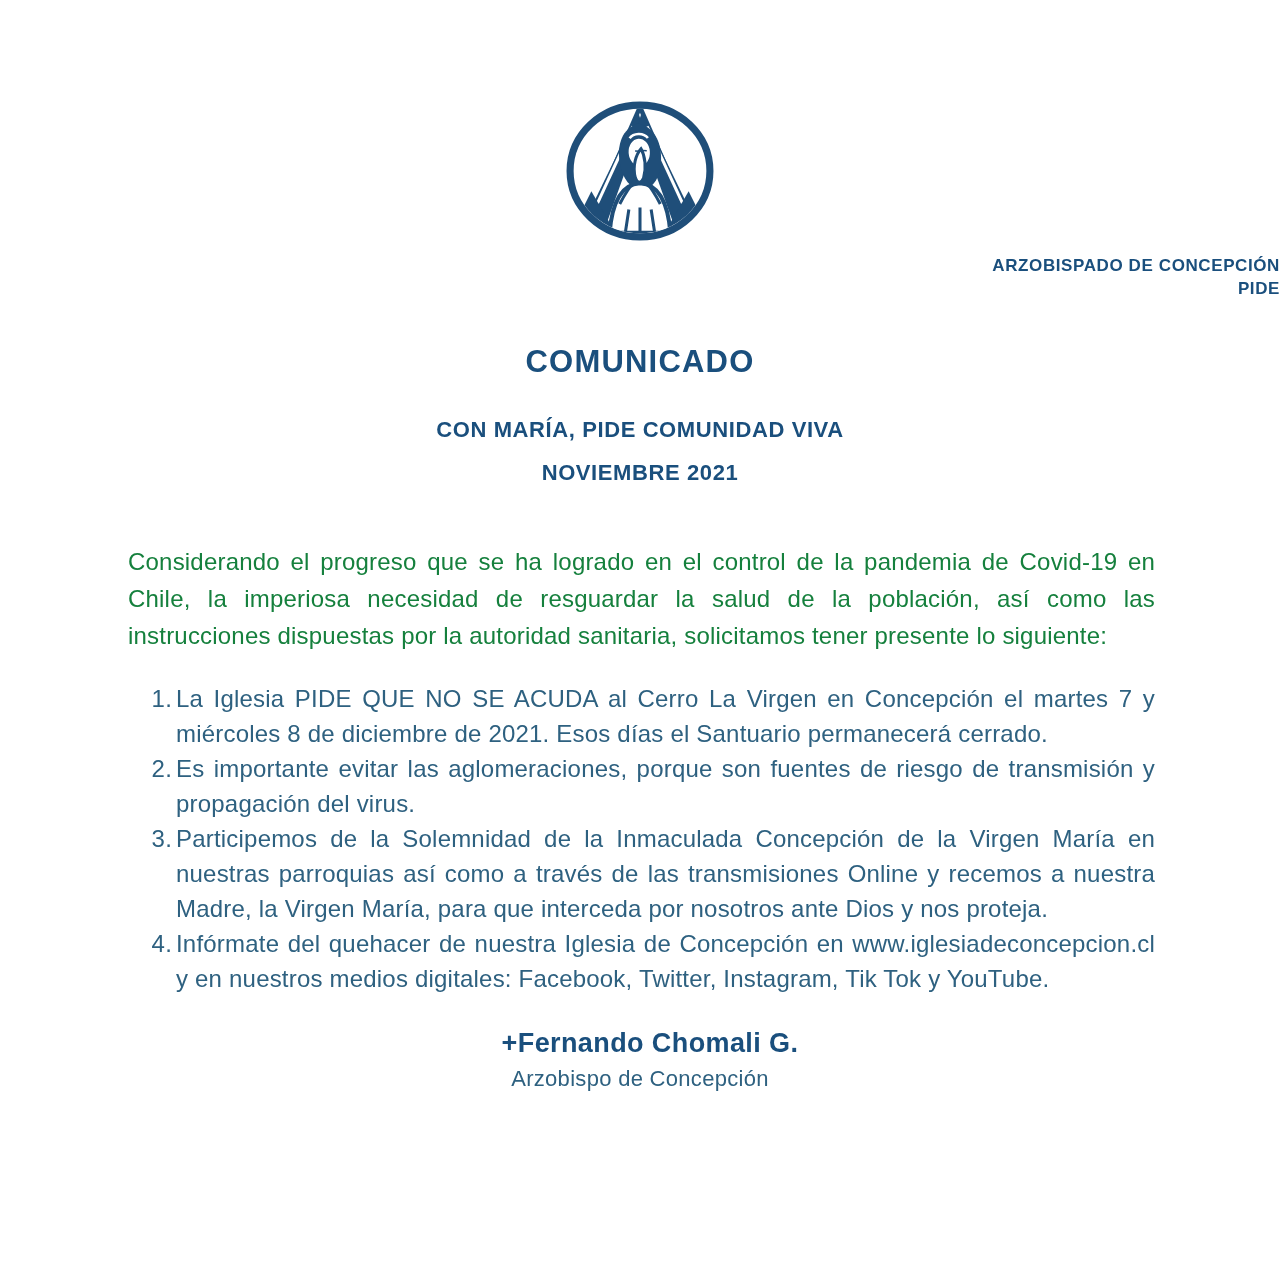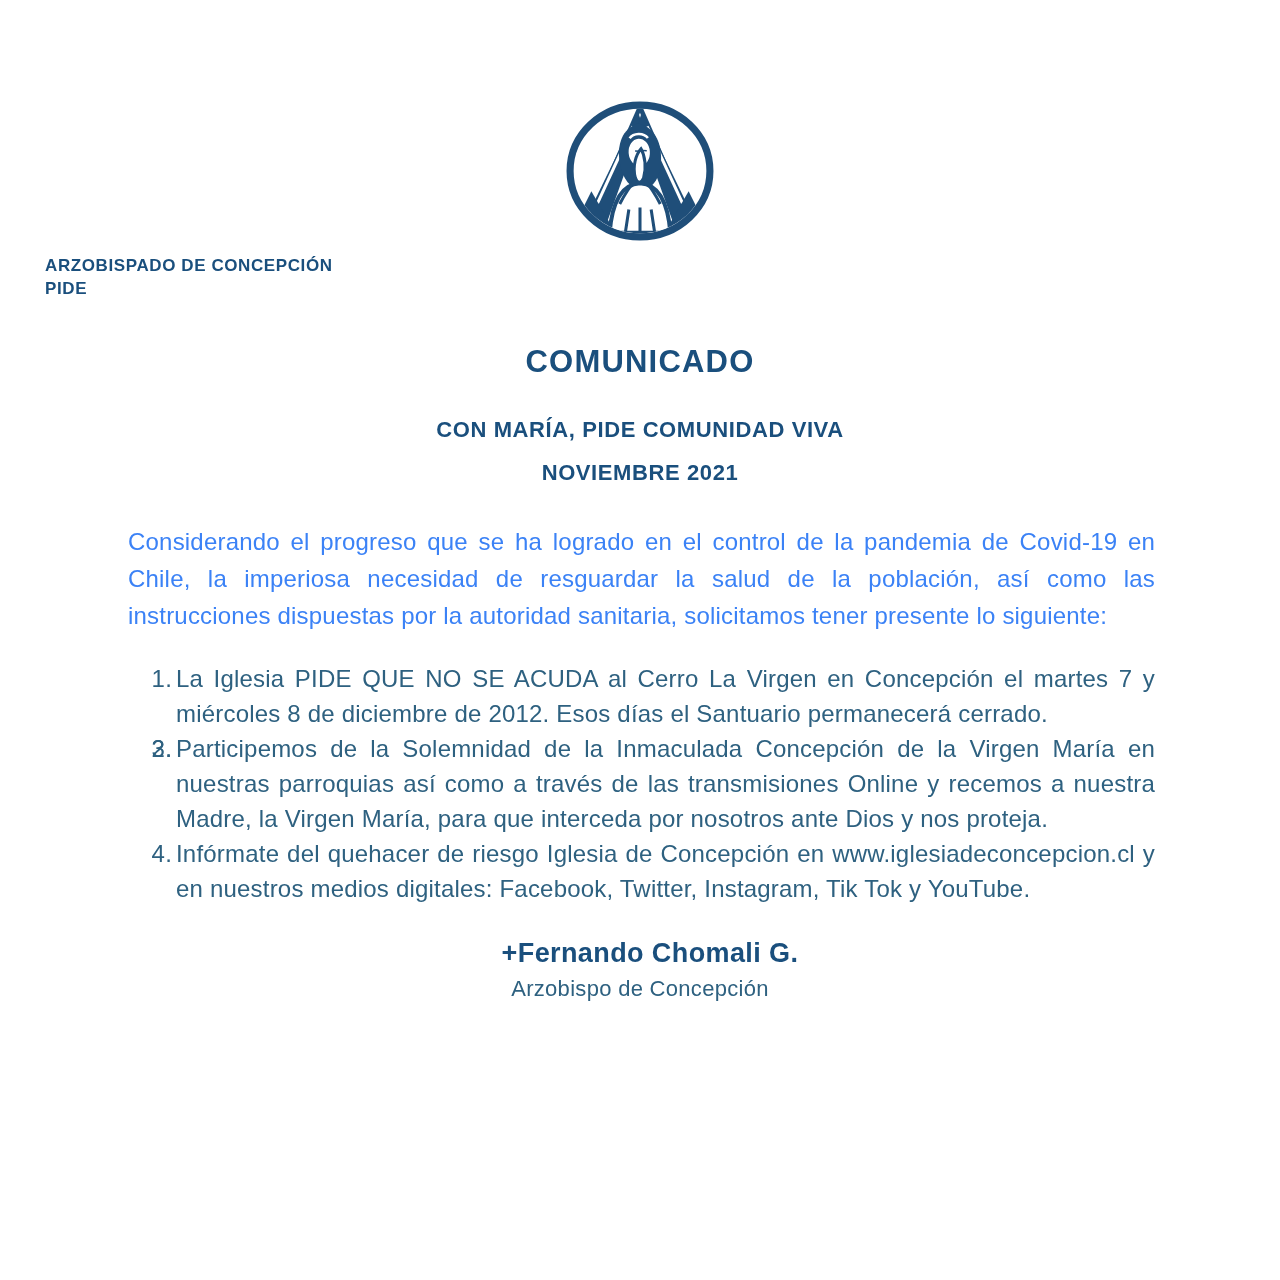--- a/index.html
+++ b/index.html
@@ -16,21 +16,21 @@
     overflow: hidden;
   }
   .logo-wrap {
     padding-top: 100px;
     text-align: center;
   }
   .logo-wrap svg {
     display: inline-block;
   }
   .org-line {
-    text-align: left;
+    text-align: right;
     font-weight: bold;
     color: #1a4f7d;
     font-size: 17px;
     letter-spacing: 0.6px;
     line-height: 21px;
     padding-left: 45px;
   }
   .org-line.first { margin-top: 9px; }
   .org-line.second { margin-top: 2px; }
   .doc-title {
@@ -51,23 +51,23 @@
   }
   .doc-date {
     margin: 17px 0 0 0;
     text-align: center;
     font-weight: bold;
     color: #1a4f7d;
     font-size: 22px;
     letter-spacing: 0.6px;
   }
   .intro {
-    margin: 37px 125px 0 128px;
+    margin: 57px 125px 0 128px;
     text-align: justify;
-    color: #3b82f6;
+    color: #15803d;
     font-size: 24px;
     line-height: 37px;
     letter-spacing: 0.2px;
   }
   .num-list {
     margin: 27px 125px 0 128px;
     padding: 0;
     list-style: none;
   }
   .num-item {
@@ -158,32 +158,33 @@
 
   <h1 class="doc-title">COMUNICADO</h1>
   <h2 class="doc-subtitle">CON MARÍA, PIDE COMUNIDAD VIVA</h2>
   <h2 class="doc-date">NOVIEMBRE 2021</h2>
 
   <p class="intro">Considerando el progreso que se ha logrado en el control de la pandemia de Covid-19 en Chile, la imperiosa necesidad de resguardar la salud de la población, así como las instrucciones dispuestas por la autoridad sanitaria, solicitamos tener presente lo siguiente:</p>
 
   <ol class="num-list">
     <li class="num-item">
       <span class="num">1.</span>
-      <span class="txt">La Iglesia PIDE QUE NO SE ACUDA al Cerro La Virgen en Concepción el martes 7 y miércoles 8 de diciembre de 2012. Esos días el Santuario permanecerá cerrado.</span>
+      <span class="txt">La Iglesia PIDE QUE NO SE ACUDA al Cerro La Virgen en Concepción el martes 7 y miércoles 8 de diciembre de 2021. Esos días el Santuario permanecerá cerrado.</span>
     </li>
     <li class="num-item">
       <span class="num">2.</span>
+      <span class="txt">Es importante evitar las aglomeraciones, porque son fuentes de riesgo de transmisión y propagación del virus.</span>
     </li>
     <li class="num-item">
       <span class="num">3.</span>
       <span class="txt">Participemos de la Solemnidad de la Inmaculada Concepción de la Virgen María en nuestras parroquias así como a través de las transmisiones Online y recemos a nuestra Madre, la Virgen María, para que interceda por nosotros ante Dios y nos proteja.</span>
     </li>
     <li class="num-item">
       <span class="num">4.</span>
-      <span class="txt">Infórmate del quehacer de riesgo Iglesia de Concepción en www.iglesiadeconcepcion.cl y en nuestros medios digitales: Facebook, Twitter, Instagram, Tik Tok y YouTube.</span>
+      <span class="txt">Infórmate del quehacer de nuestra Iglesia de Concepción en www.iglesiadeconcepcion.cl y en nuestros medios digitales: Facebook, Twitter, Instagram, Tik Tok y YouTube.</span>
     </li>
   </ol>
 
   <div class="signature">
     <div class="sig-name">+Fernando Chomali G.</div>
     <div class="sig-role">Arzobispo de Concepción</div>
   </div>
 
 </div>
 

